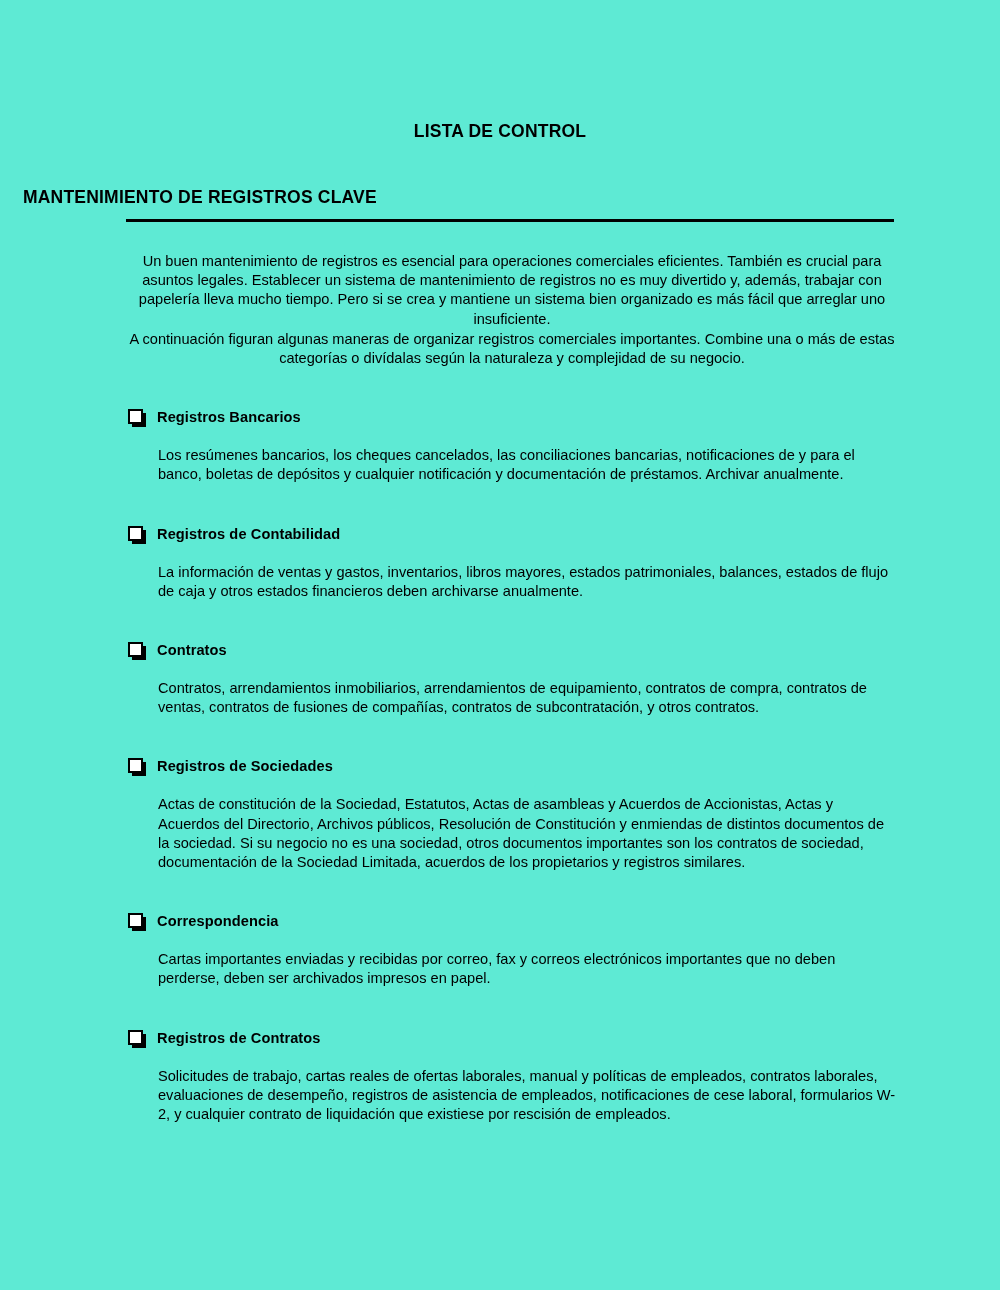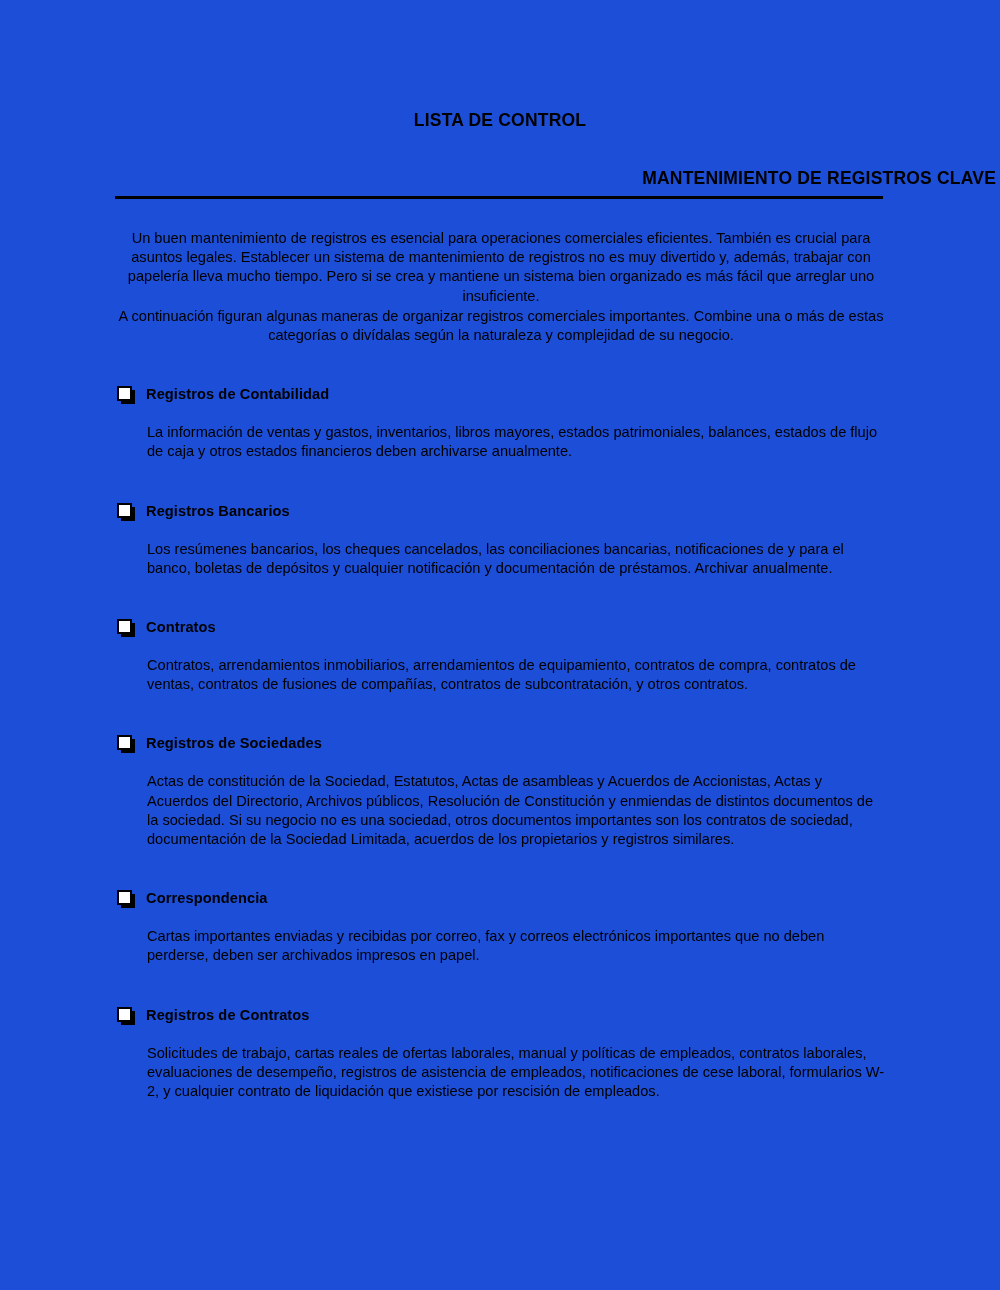--- a/index.html
+++ b/index.html
@@ -14,44 +14,44 @@
     font-family: "Liberation Sans", sans-serif;
     color: #000000;
     -webkit-font-smoothing: antialiased;
   }
 
   .page {
     position: relative;
     width: 1000px;
     height: 1290px;
     box-sizing: border-box;
-    padding: 0;
+    padding: 11px;
     overflow: hidden;
-    background: #1d4ed8;
+    background: #5eead4;
   }
 
   
   .title-block {
     padding-top: 110px;
   }
   .doc-title {
     font-size: 17.5px;
     font-weight: bold;
     text-align: center;
     letter-spacing: 0.2px;
     line-height: 20px;
     margin: 0;
   }
   .doc-subtitle {
     font-size: 17.5px;
     font-weight: bold;
-    text-align: right;
+    text-align: left;
     letter-spacing: 0.2px;
     line-height: 20px;
-    margin: 4px;
+    margin: 12px;
     padding-top: 34px;
   }
 
   .rule {
     width: 768px;
     height: 3px;
     background: #000000;
     margin: 8px 0 0 115px;
   }
 
@@ -142,34 +142,34 @@
     <p class="intro first">Un buen mantenimiento de registros es esencial para operaciones comerciales eficientes. También es crucial para asuntos legales. Establecer un sistema de mantenimiento de registros no es muy divertido y, además, trabajar con papelería lleva mucho tiempo. Pero si se crea y mantiene un sistema bien organizado es más fácil que arreglar uno insuficiente.</p>
 
     <p class="intro second">A continuación figuran algunas maneras de organizar registros comerciales importantes.  Combine una o más de estas categorías o divídalas según la naturaleza y complejidad de su negocio.</p>
 
     <div class="section">
       <div class="section-head">
         <span class="checkbox-glyph">
           <span class="shadow"></span>
           <span class="box"></span>
         </span>
+        <h3 class="section-title">Registros Bancarios</h3>
+      </div>
+      <p class="section-body">Los resúmenes bancarios, los cheques cancelados, las conciliaciones bancarias, notificaciones de y para el banco, boletas de depósitos y cualquier notificación y documentación de préstamos. Archivar anualmente.</p>
+    </div>
+
+    <div class="section">
+      <div class="section-head">
+        <span class="checkbox-glyph">
+          <span class="shadow"></span>
+          <span class="box"></span>
+        </span>
         <h3 class="section-title">Registros de Contabilidad</h3>
       </div>
       <p class="section-body">La información de ventas y gastos, inventarios, libros mayores, estados patrimoniales, balances, estados de flujo de caja y otros estados financieros deben archivarse anualmente.</p>
-    </div>
-
-    <div class="section">
-      <div class="section-head">
-        <span class="checkbox-glyph">
-          <span class="shadow"></span>
-          <span class="box"></span>
-        </span>
-        <h3 class="section-title">Registros Bancarios</h3>
-      </div>
-      <p class="section-body">Los resúmenes bancarios, los cheques cancelados, las conciliaciones bancarias, notificaciones de y para el banco, boletas de depósitos y cualquier notificación y documentación de préstamos. Archivar anualmente.</p>
     </div>
 
     <div class="section">
       <div class="section-head">
         <span class="checkbox-glyph">
           <span class="shadow"></span>
           <span class="box"></span>
         </span>
         <h3 class="section-title">Contratos</h3>
       </div>

